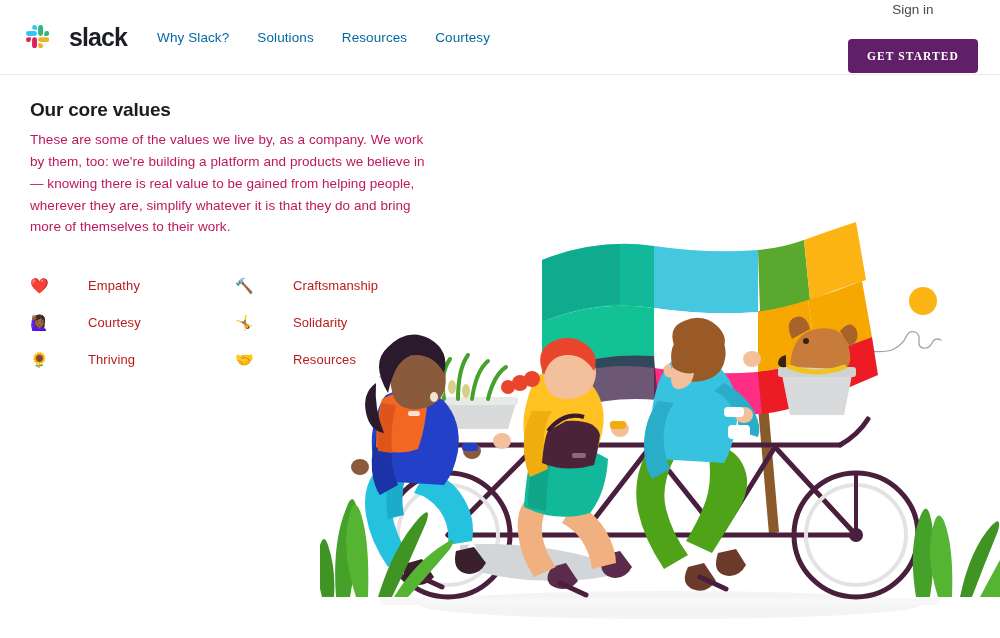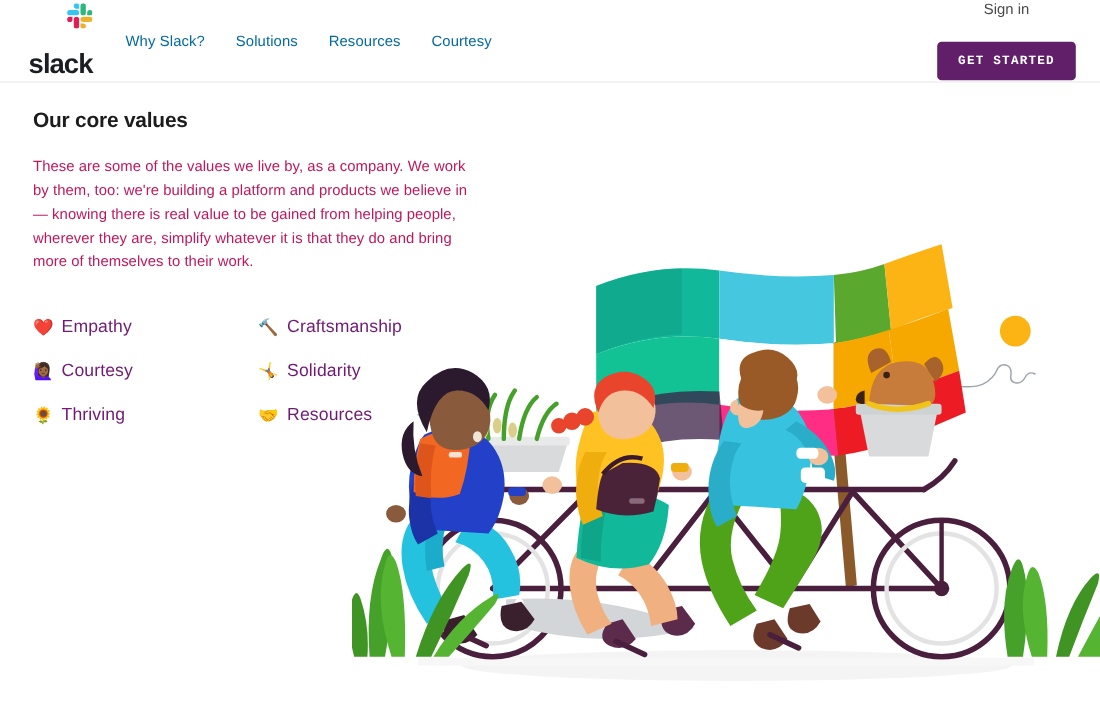--- a/index.html
+++ b/index.html
@@ -13,21 +13,21 @@
 
   
   .header {
     height:75px;
     display:flex;
     align-items:center;
     padding:0 22px 0 26px;
     border-bottom:1px solid #eceaec;
     position:relative;
   }
-  .logo-wrap { display:flex; align-items:flex-end; gap:20px; margin-right:30px;flex-direction:column; }
+  .logo-wrap { display:flex; align-items:flex-start; gap:20px; margin-right:30px; }
   .logo-mark { width:23px; height:23px; display:block; }
   .logo-text {
     font-size:25px;
     font-weight:bold;
     letter-spacing:-0.9px;
     color:#1a1d21;
     line-height:1;
   }
   .nav { display:flex; align-items:center; gap:28px; }
   .nav a {
@@ -51,54 +51,55 @@
   .cta {
     background:#611f69;
     color:#ffffff;
     font-size:11.5px;
     font-weight:bold;
     letter-spacing:1.1px;
     padding:11px 19px;
     border:none;
     border-radius:4px;
     cursor:pointer;
-    font-family:Liberation Mono, monospace;
+    font-family:Liberation Serif, serif;
   }
 
   
   .content { padding:24px 30px 0 30px; position:relative; z-index:3; }
   .page-title {
     font-size:19px;
     font-weight:bold;
     letter-spacing:-0.2px;
     color:#1d1c1d;
-    margin-bottom:19px;
+    margin-bottom:8px;
   }
   .intro {
     font-size:13.5px;
     line-height:1.62;
     color:#be185d;
     max-width:405px;
     letter-spacing:0.05px;
   }
 
   
   .values {
     margin-top:40px;
     display:grid;
     grid-template-columns:205px 205px;
     row-gap:22px;
     width:420px;
   }
   .value-item { display:flex; align-items:center; gap:9px; }
   .value-emoji { font-size:15px; line-height:1; width:17px; text-align:center; }
   .value-label {
-    font-size:16px;
-    color:#701a75;
+    font-size:13px;
+    color:#b91c1c;
     letter-spacing:0.1px;
+    margin-left:32px;
   }
 
   
   .illustration {
     position:absolute;
     left:320px;
     top:215px;
     width:680px;
     height:423px;
     z-index:1;

